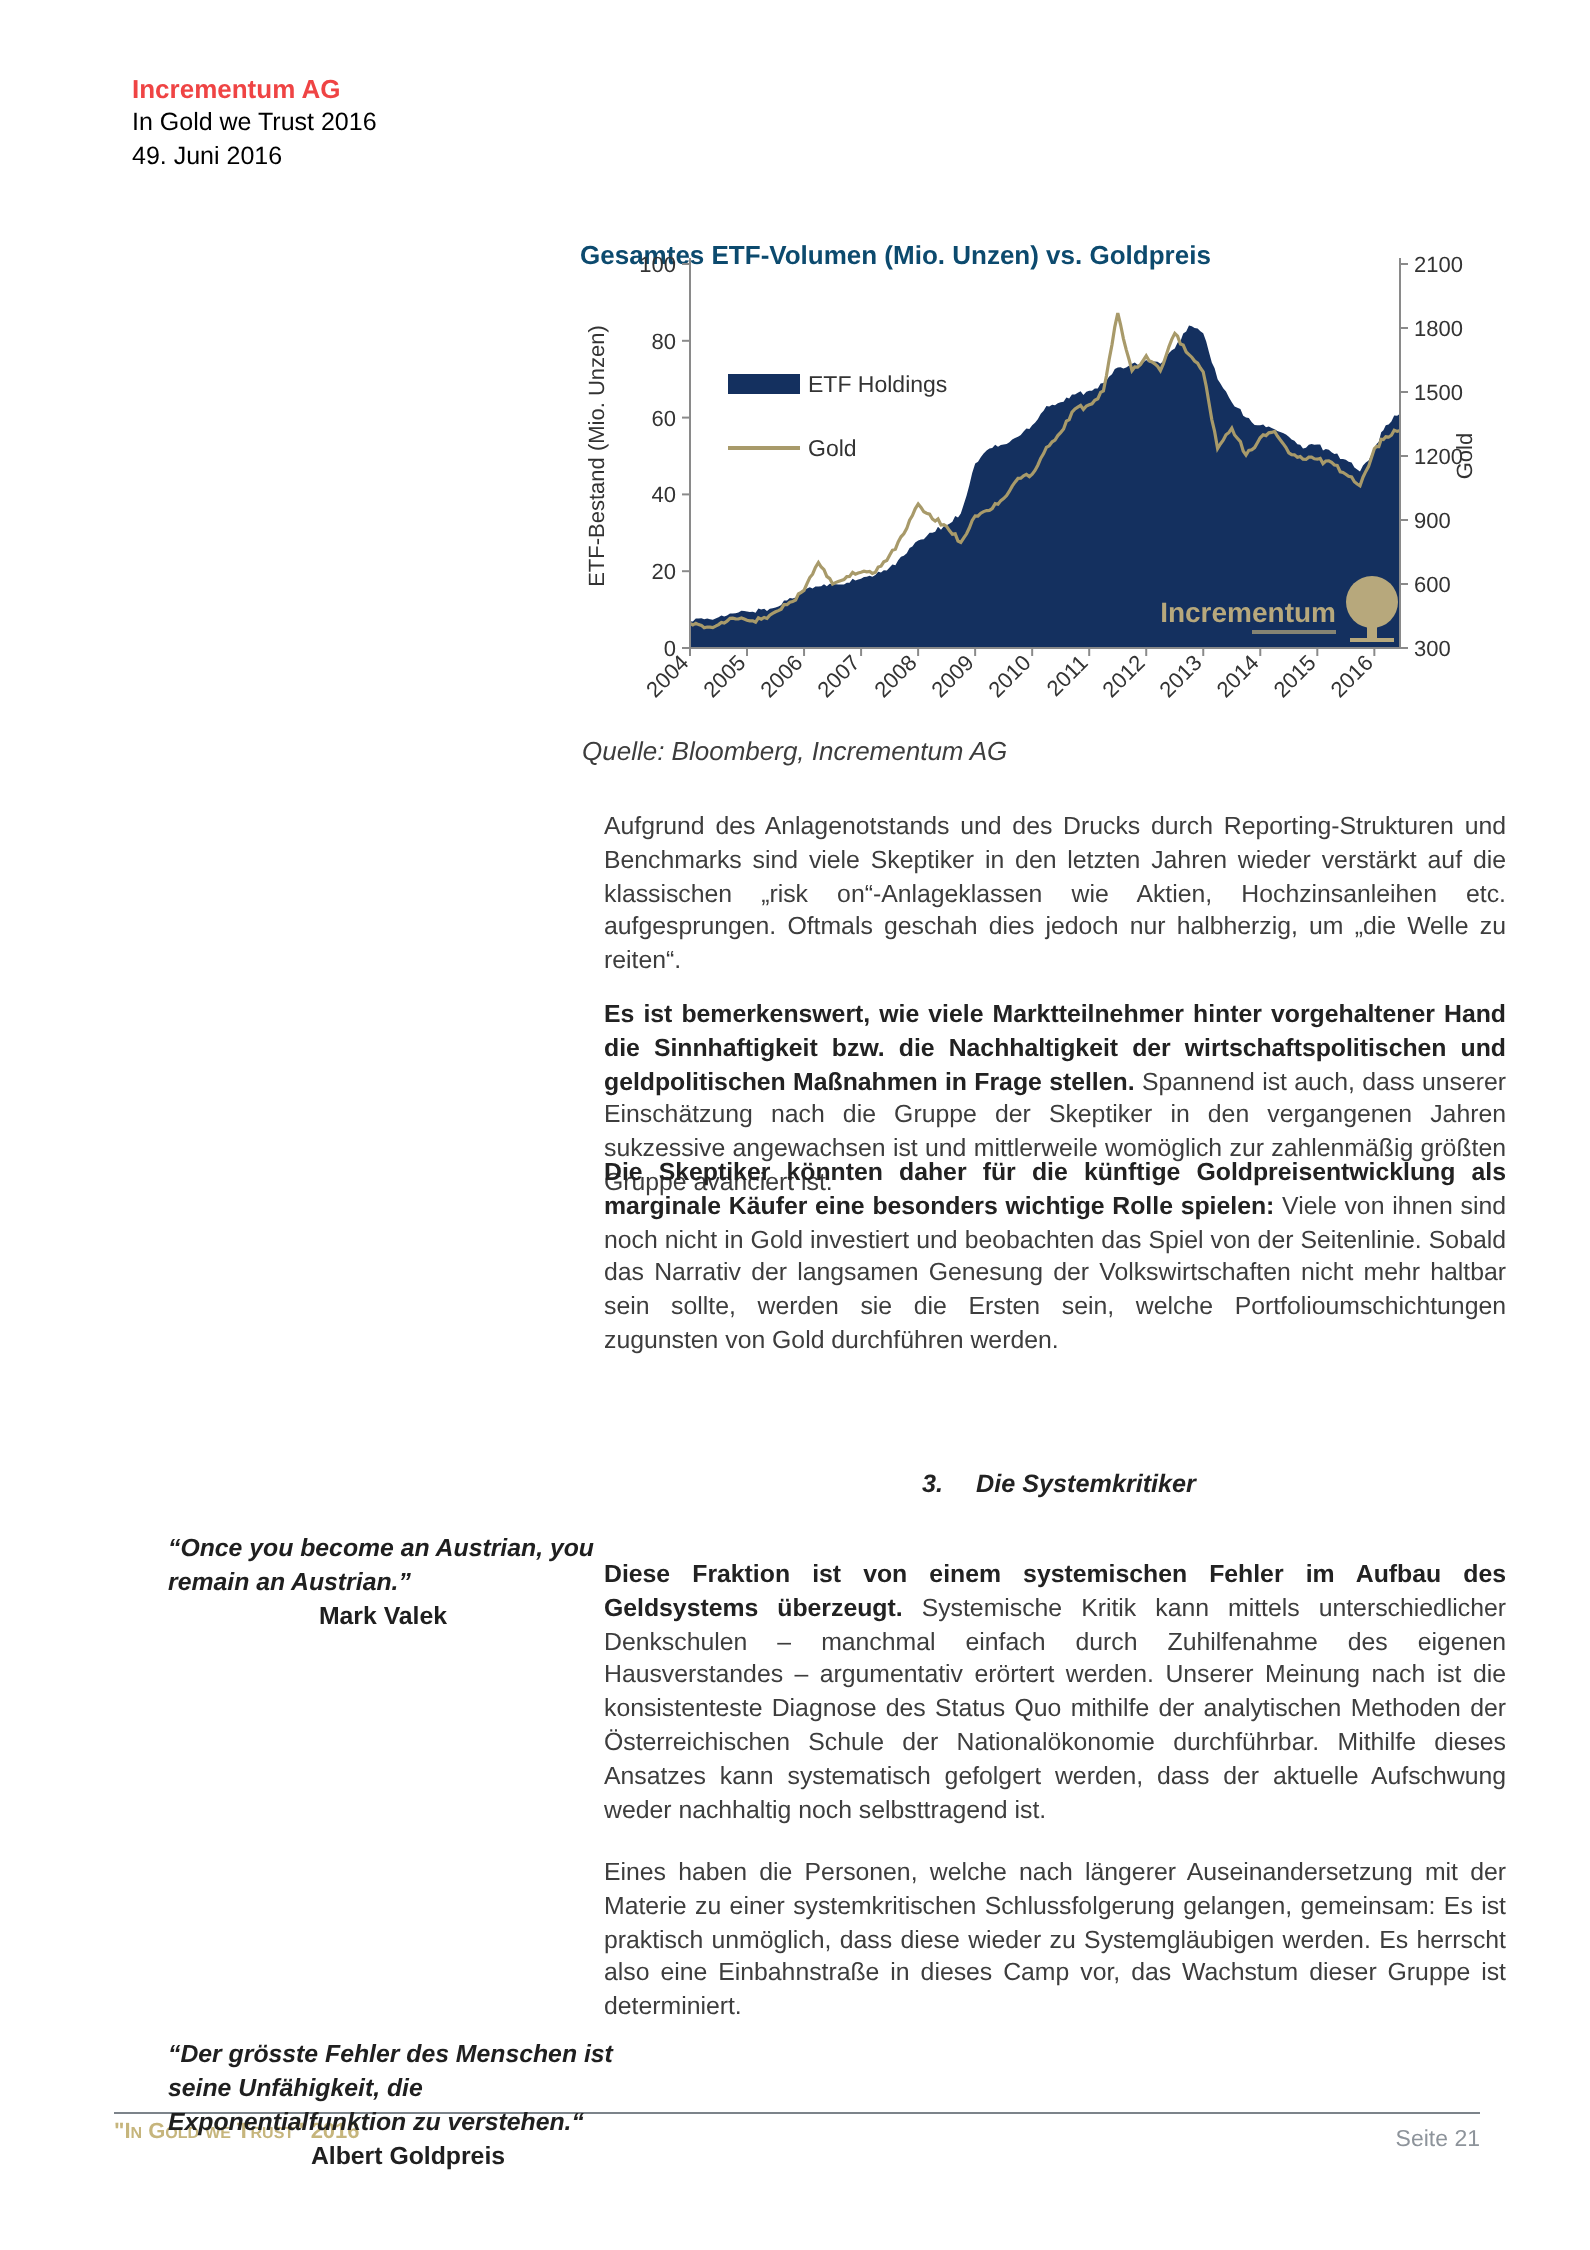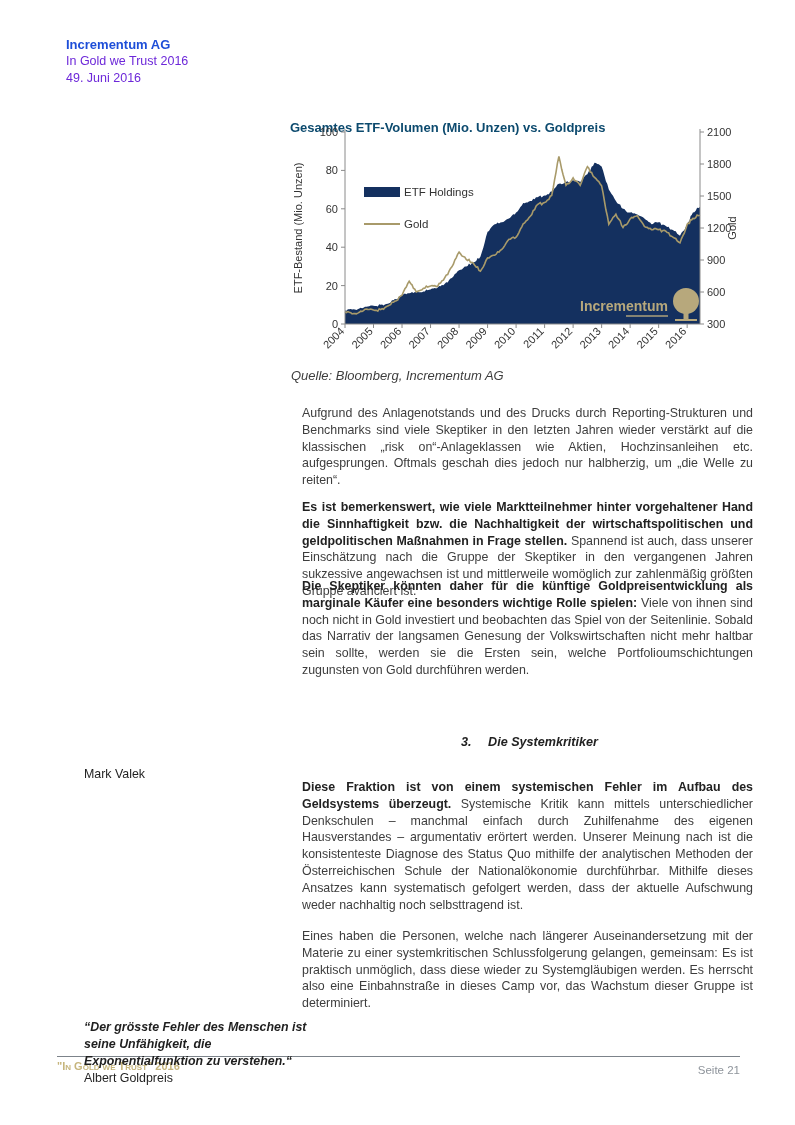--- a/index.html
+++ b/index.html
@@ -2,37 +2,37 @@
 <html><head>
 <meta charset="utf-8">
 <style>
   html,body{margin:0;padding:0;background:#e8e8e8;}
   .page{
     position:relative;width:795px;height:1125px;background:#ffffff;
     font-family:"Liberation Sans","DejaVu Sans",sans-serif;overflow:hidden;margin:0 auto;
   }
   
   .header{position:absolute;left:66px;top:36px;line-height:17px;font-size:13px;}
-  .header .co{font-weight:bold;color:#1d4ed8;}
-  .header .sub{color:#6d28d9;font-size:12.5px;}
+  .header .co{font-weight:bold;color:#ef4444;}
+  .header .sub{color:#000000;font-size:12.5px;}
   
   .chart-title{position:absolute;left:290px;top:120px;width:452px;font-size:13px;font-weight:bold;color:#0c4a6e;}
   .chart-wrap{position:absolute;left:290px;top:121px;width:452px;height:246px;}
   .chart-source{position:absolute;left:291px;top:368px;font-size:13px;font-style:italic;color:#3d3d3d;}
   
   .bodycol p{position:absolute;left:290px;width:451px;margin:12px;font-size:12.4px;line-height:16.8px;color:#3d3d3d;text-align:justify;}
   .bodycol p b{color:#222;}
   .p1{top:393px;} .p2{top:487px;} .p3{top:566px;} .p4{top:767px;} .p5{top:916px;}
   .section-head{position:absolute;left:290px;top:735px;width:451px;font-size:12.6px;font-weight:bold;font-style:italic;color:#222;text-align:center;}
   .section-head .num{display:inline-block;margin-left:28px;}
   .section-head .ttl{display:inline-block;margin-left:13px;}
   
   .mquote{position:absolute;left:84px;width:215px;font-size:12.4px;line-height:17px;color:#1f1f1f;z-index:3;}
   .mquote .qt{font-weight:bold;font-style:italic;}
-  .mquote .au{font-weight:normal;}
+  .mquote .au{font-weight:bold;text-align:center;}
   .q1{top:766px;}
   .q2{top:1019px;width:240px;}
   
   .footer-rule{position:absolute;left:57px;top:1056px;width:683px;height:1px;background:#7c838a;z-index:1;}
   .footer-brand{position:absolute;left:57px;top:1060px;font-size:11px;font-weight:bold;color:#c6b57c;font-variant:small-caps;z-index:1;}
   .footer-page{position:absolute;left:640px;top:1064px;width:100px;text-align:right;font-size:11.5px;color:#8e949b;z-index:1;}
 </style>
 </head>
 <body>
 
@@ -129,20 +129,21 @@
     <div class="section-head">
       <span class="num">3.</span>
       <span class="ttl">Die Systemkritiker</span>
     </div>
 
     <p class="p4"><b>Diese Fraktion ist von einem systemischen Fehler im Aufbau des Geldsystems überzeugt.</b><span> Systemische Kritik kann mittels unterschiedlicher Denkschulen – manchmal einfach durch Zuhilfenahme des eigenen Hausverstandes – argumentativ erörtert werden. Unserer Meinung nach ist die konsistenteste Diagnose des Status Quo mithilfe der analytischen Methoden der Österreichischen Schule der Nationalökonomie durchführbar. Mithilfe dieses Ansatzes kann systematisch gefolgert werden, dass der aktuelle Aufschwung weder nachhaltig noch selbsttragend ist.</span></p>
     <p class="p5">Eines haben die Personen, welche nach längerer Auseinandersetzung mit der Materie zu einer systemkritischen Schlussfolgerung gelangen, gemeinsam: Es ist praktisch unmöglich, dass diese wieder zu Systemgläubigen werden. Es herrscht also eine Einbahnstraße in dieses Camp vor, das Wachstum dieser Gruppe ist determiniert.</p>
   </div>
 
   <div class="mquote q1">
+    <div class="qt">“Once you become an Austrian, you remain an Austrian.”</div>
     <div class="au">Mark Valek</div>
   </div>
 
   <div class="mquote q2">
     <div class="qt">“Der grösste Fehler des Menschen ist seine Unfähigkeit, die Exponentialfunktion zu verstehen.“</div>
     <div class="au">Albert Goldpreis</div>
   </div>
 
   <div class="footer-rule"></div>
   <div class="footer-brand">"In Gold we Trust" 2016</div>

